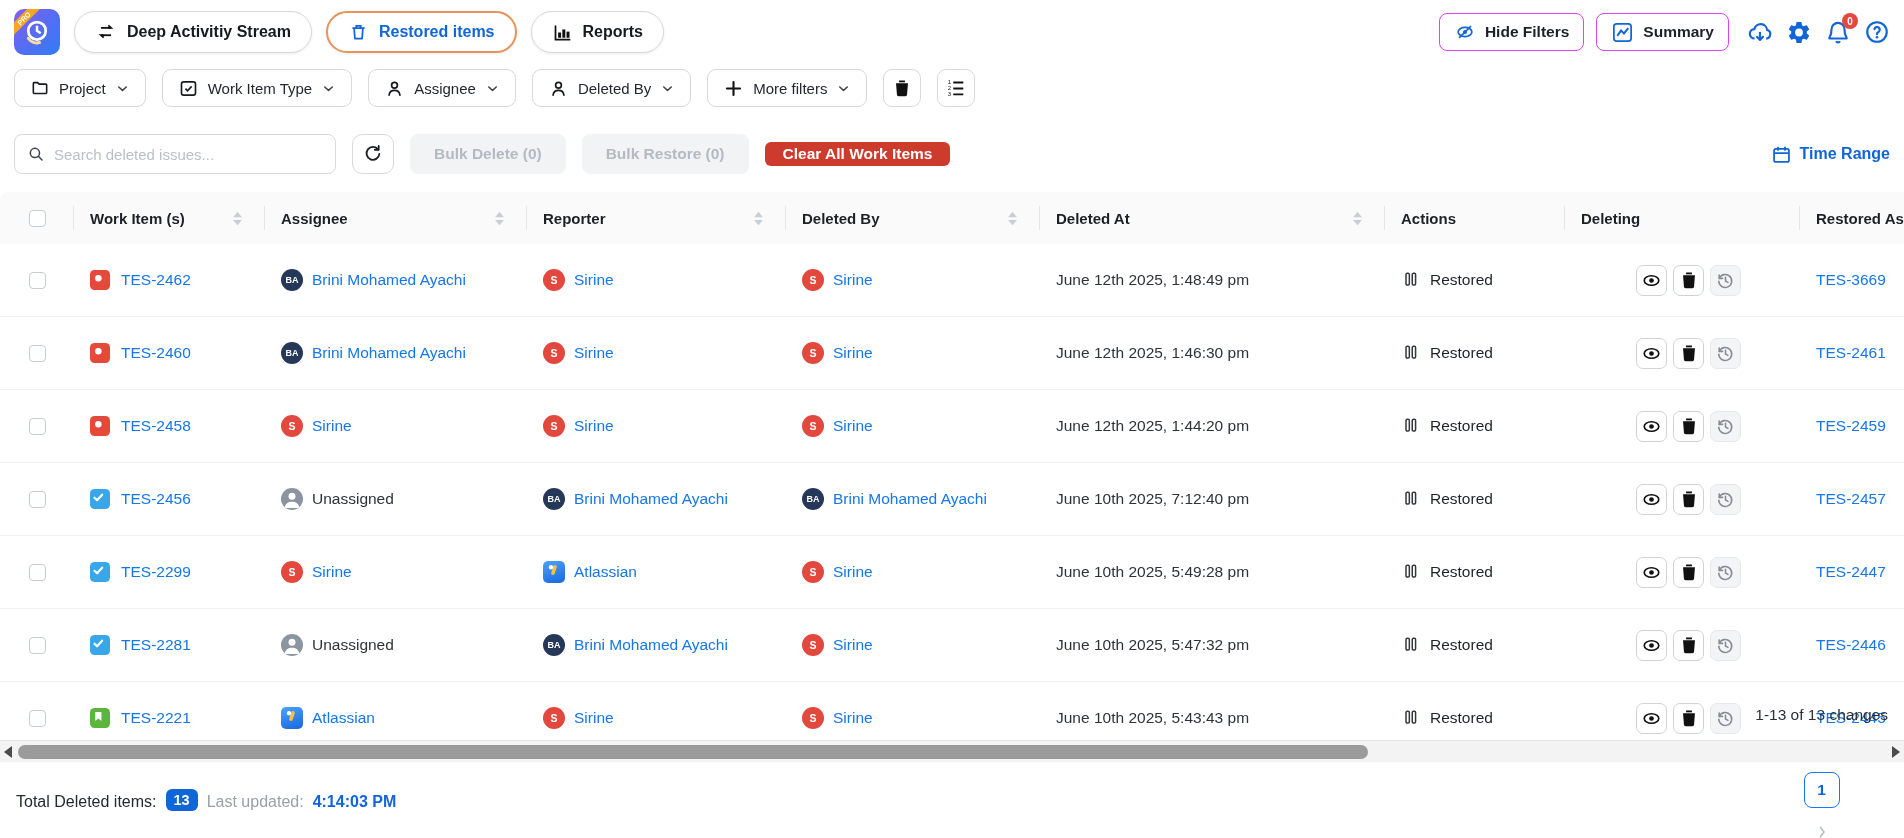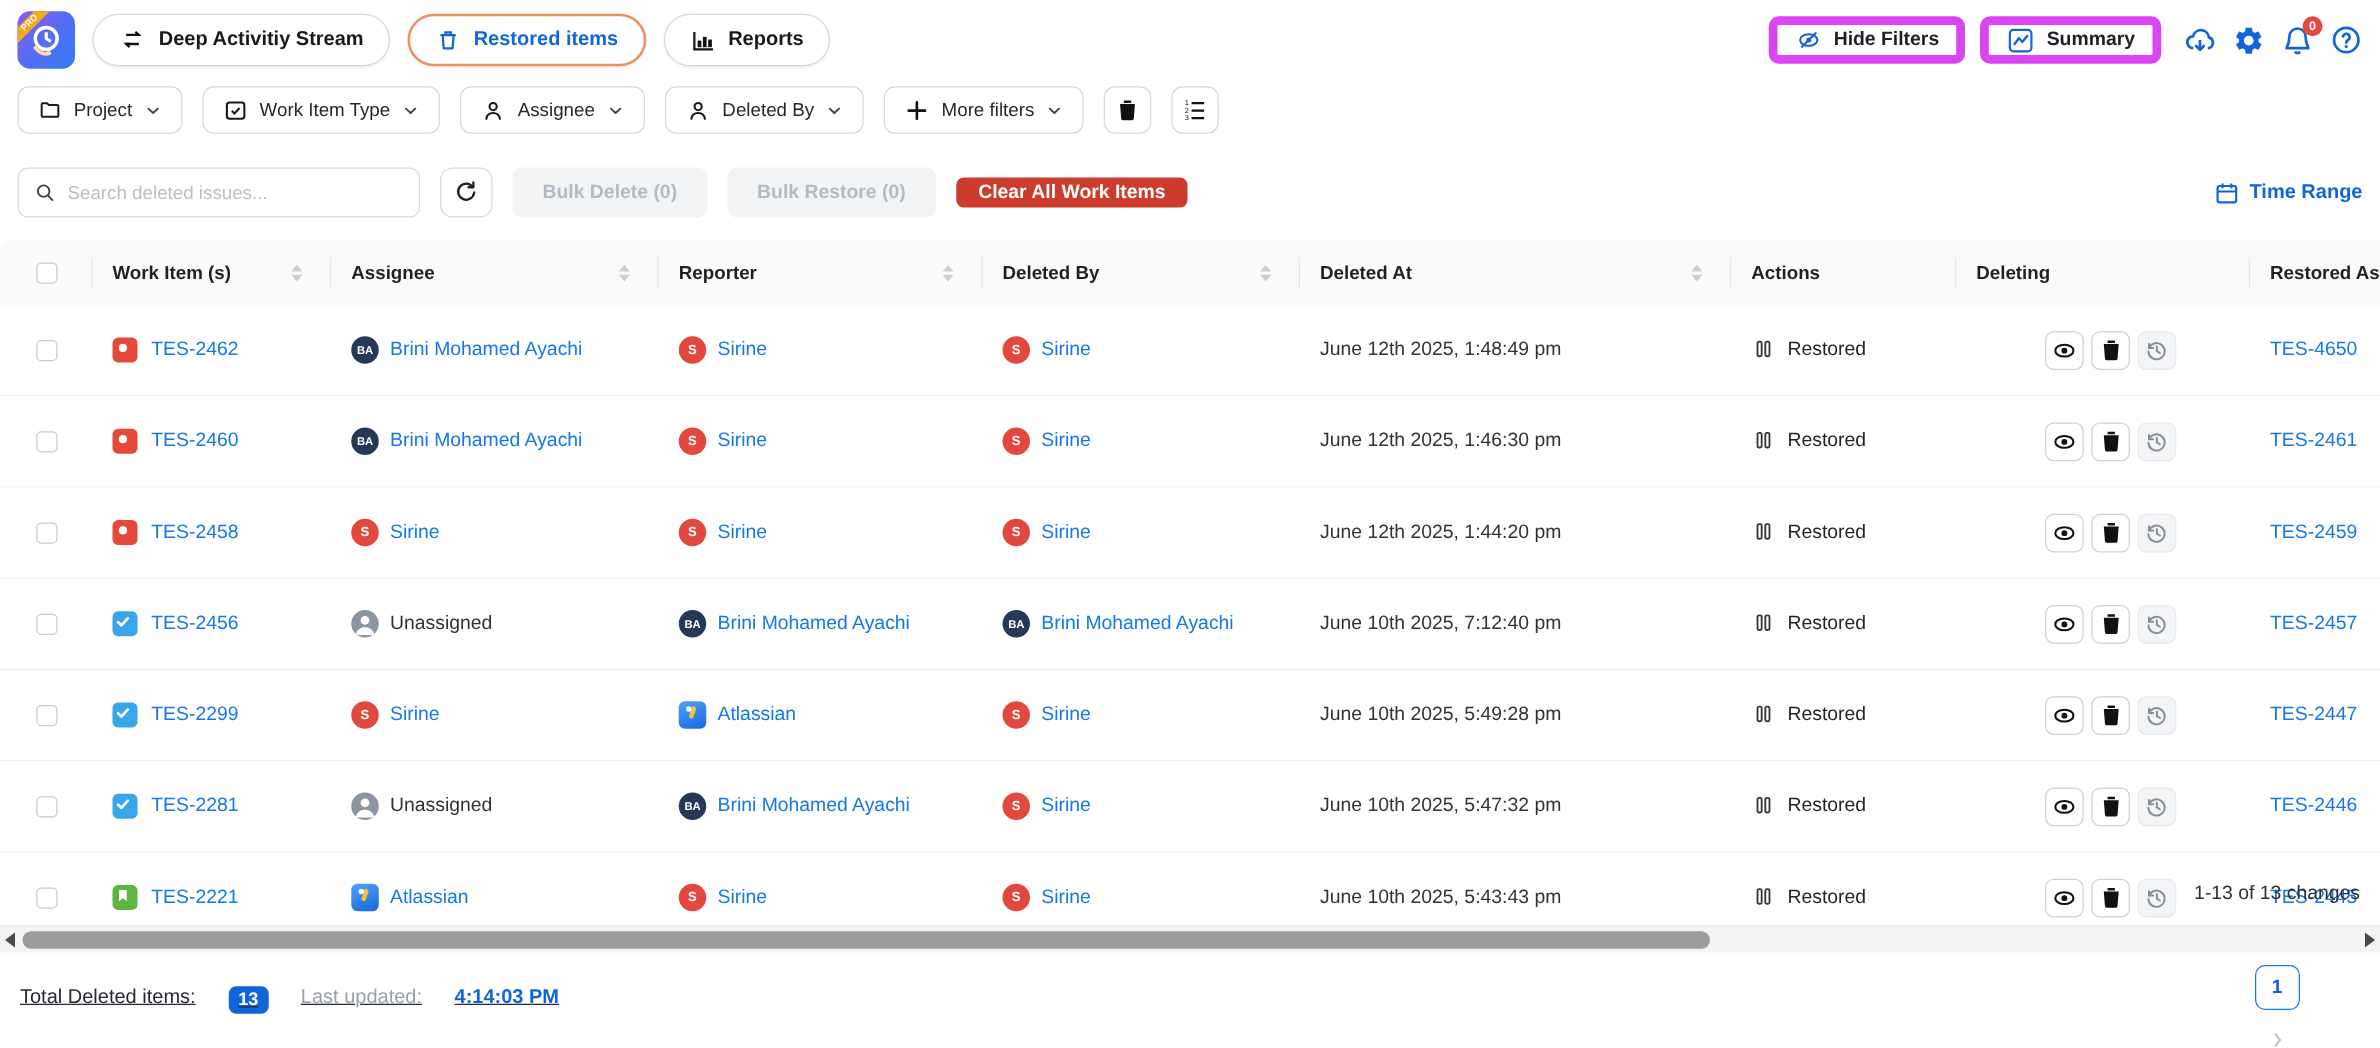--- a/index.html
+++ b/index.html
@@ -12,21 +12,21 @@
     background:linear-gradient(135deg,#8a5cf0 0%,#5a6cf3 45%,#2f7cf6 100%);
     display:flex; align-items:center; justify-content:center; overflow:hidden; }
   .logo .ribbon { position:absolute; top:5px; left:-12px; width:44px; transform:rotate(-45deg);
     background:#f5a623; color:#fff; font-size:7px; font-weight:bold; text-align:center; padding:1px 0; }
   .pill { display:flex; align-items:center; gap:10px; height:42px; padding:0 20px;
     border:1px solid #d8d8d8; border-radius:21px; background:#fff; font-size:16px; font-weight:600;
     color:#16191d; box-shadow:0 1px 3px rgba(0,0,0,.08); cursor:pointer; }
   .pill.active { border:2px solid #e8935b; color:#1065d9; }
   .topbar-right { margin-left:auto; display:flex; align-items:center; gap:12px; }
   .tb-btn { display:flex; align-items:center; gap:9px; height:38px; padding:0 14px;
-    border:7px solid #d946ef; border-radius:8px; background:#fff; font-size:15.5px; font-weight:600; color:#1d2126; cursor:pointer; }
+    border:1px solid #d946ef; border-radius:8px; background:#fff; font-size:15.5px; font-weight:600; color:#1d2126; cursor:pointer; }
   .icon-cluster { display:flex; align-items:center; gap:13px; margin-left:6px; }
   .ic-btn { position:relative; width:26px; height:26px; display:flex; align-items:center; justify-content:center; cursor:pointer; color:#1065d9; }
   .bell-badge { position:absolute; top:-6px; right:-7px; min-width:16px; height:16px; border-radius:8px;
     background:#e5483e; color:#fff; font-size:10px; font-weight:bold; display:flex; align-items:center; justify-content:center; padding:0 3px; }
 
   
   .filterbar { display:flex; align-items:center; gap:16px; padding:4px 14px 8px; height:52px; }
   .f-btn { display:flex; align-items:center; gap:9px; height:38px; padding:0 15px;
     border:1px solid #d9d9d9; border-radius:9px; background:#fff; font-size:15px; color:#24282e; cursor:pointer; }
   .f-ico { width:38px; padding:0 9px; justify-content:center; }
@@ -84,21 +84,21 @@
 
   
   .hscroll { position:relative; width:1904px; height:22px; background:#f3f3f3; border-top:1px solid #e7e7e7; }
   .hs-thumb { position:absolute; top:4px; left:18px; width:1350px; height:14px; background:#9b9b9b; border-radius:7px; cursor:grab; }
   .hs-arrow { position:absolute; top:5px; width:0; height:0; border-top:6px solid transparent; border-bottom:6px solid transparent; cursor:pointer; }
   .hs-left { left:4px; border-right:8px solid #4a4a4a; }
   .hs-right { right:4px; border-left:8px solid #4a4a4a; }
 
   
   .footer { display:flex; align-items:center; height:76px; padding:0 16px; }
-  .f-left { display:flex; align-items:flex-start; gap:26px; font-size:16px; color:#24292f;text-decoration:underline; }
+  .f-left { display:flex; align-items:flex-end; gap:9px; font-size:16px; color:#24292f; }
   .count-badge { background:#1065d9; color:#fff; font-weight:700; font-size:14.5px; border-radius:6px; padding:3px 8px; }
   .muted { color:#99a0aa; }
   .time-blue { color:#1065d9; font-weight:700; }
   .f-right { margin-left:auto; display:flex; align-items:center; gap:16px; font-size:15.5px; color:#2c2f33;flex-direction:column; }
   .pg-chev { color:#b9bec5; display:flex; cursor:pointer; }
   .pg-num { width:36px; height:36px; border:1.5px solid #1677ff; border-radius:8px; color:#1065d9; font-weight:600;
     display:flex; align-items:center; justify-content:center; background:#fff; cursor:pointer; }
   .pg-size { display:flex; align-items:center; gap:10px; height:38px; padding:0 14px; border:1px solid #d9d9d9;
     border-radius:8px; background:#fff; color:#33373c; cursor:pointer; }
   .pg-size .chev { color:#c3c8ce; }
@@ -460,21 +460,21 @@
               <span style="display: flex;">
                 <svg width="21" height="21" viewBox="0 0 24 24" fill="none">
                   <path d="M4.8 5.8V9.6h3.8" stroke="#878d96" stroke-width="1.8" stroke-linecap="round" stroke-linejoin="round"></path>
                   <path d="M4.9 9.6a7.4 7.4 0 1 1-.6 3.3" stroke="#878d96" stroke-width="1.8" stroke-linecap="round"></path>
                   <path d="M12 8.3v4.2l2.8 1.7" stroke="#878d96" stroke-width="1.8" stroke-linecap="round"></path>
                 </svg>
               </span>
             </button>
           </div>
           <div class="cell col-restored_as">
-            <a class="link">TES-4650</a>
+            <a class="link">TES-3669</a>
           </div>
         </div>
         <div class="trow">
           <div class="cell col-select">
             <input type="checkbox" style="">
           </div>
           <div class="cell col-work_item">
             <span class="type-ico type-bug">
               <svg width="20" height="20" viewBox="0 0 24 24" fill="none">
                 <circle cx="10" cy="10" r="3.9" fill="#fff"></circle>

